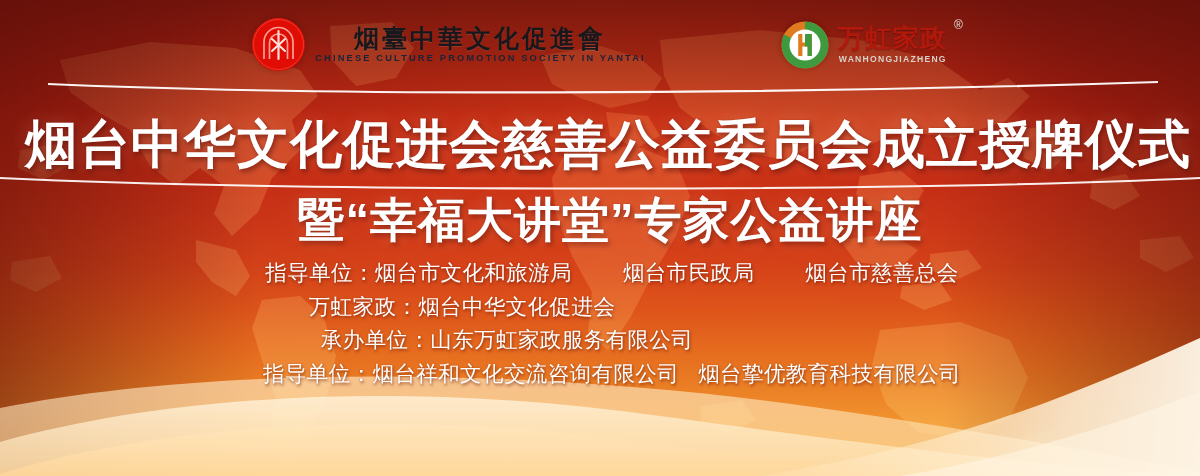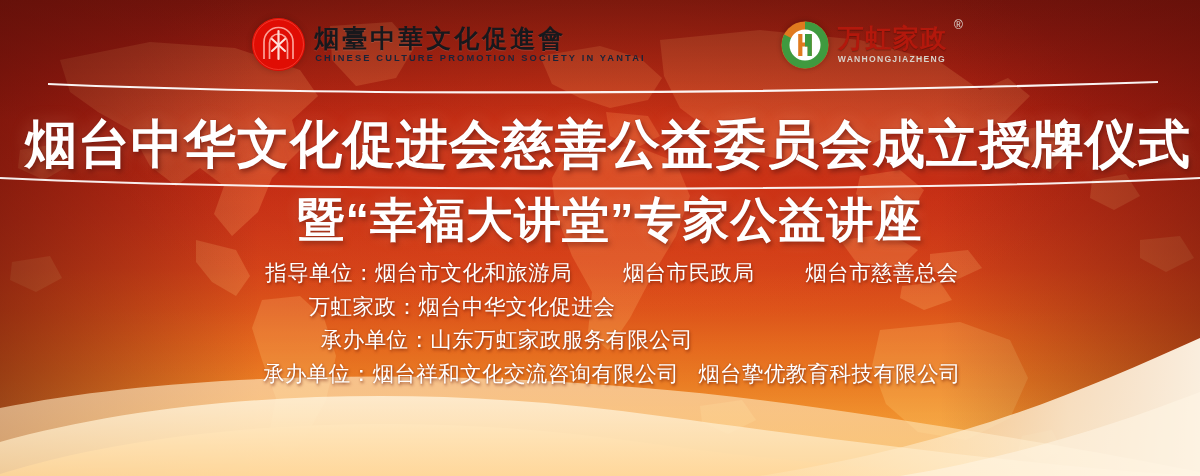--- a/index.html
+++ b/index.html
@@ -74,20 +74,21 @@
   .lines svg { width:100%; height:100%; display:block; }
 
   
   .content { position:relative; width:100%; height:100%; }
 
   
   .logo-row {
     position:absolute; top:18px; left:0; right:0;
     display:flex; align-items:center; justify-content:center;
     gap:135px;
+    text-align:center;
   }
 
   .logo { display:flex; align-items:center; gap:9px; }
 
   .logo-cc .mark {
     width:53px; height:53px; border-radius:50%;
     background:radial-gradient(circle at 38% 32%, #ff2a14, #e00d04 60%, #c00a03 100%);
     position:relative; flex:0 0 auto;
     box-shadow:0 0 6px rgba(0,0,0,0.22);
   }
@@ -308,17 +309,17 @@
     </div>
 
     <div class="title-main">烟台中华文化促进会慈善公益委员会成立授牌仪式</div>
 
     <div class="title-sub">暨“幸福大讲堂”专家公益讲座</div>
 
     <div class="credits">
       <div class="credit-line r1">指导单位：烟台市文化和旅游局        烟台市民政局        烟台市慈善总会</div>
       <div class="credit-line r2">万虹家政：烟台中华文化促进会</div>
       <div class="credit-line r3">承办单位：山东万虹家政服务有限公司</div>
-      <div class="credit-line">承办单位：烟台祥和文化交流咨询有限公司   烟台挚优教育科技有限公司</div>
+      <div class="credit-line">指导单位：烟台祥和文化交流咨询有限公司   烟台挚优教育科技有限公司</div>
     </div>
 
   </div>
 </div>
 
 </body></html>

